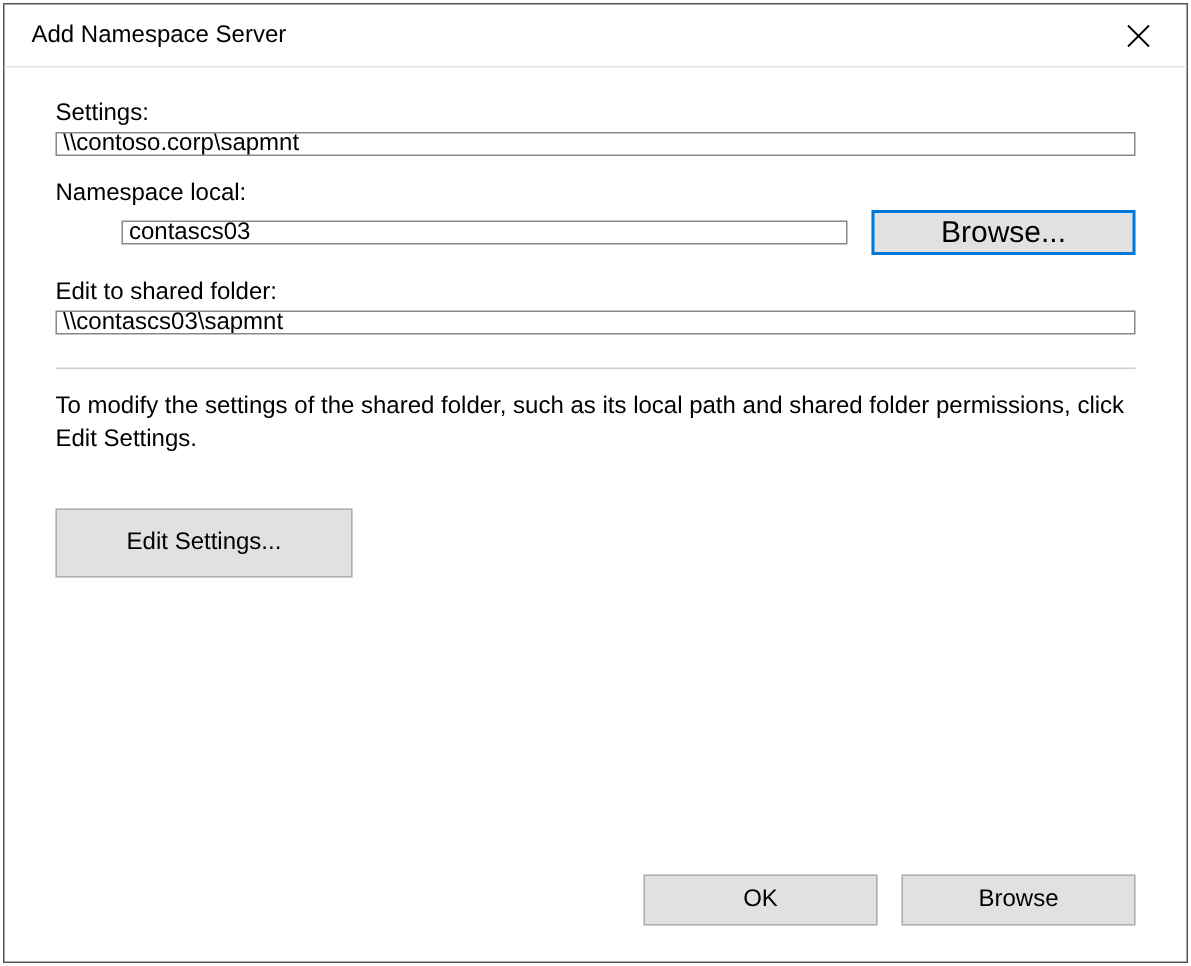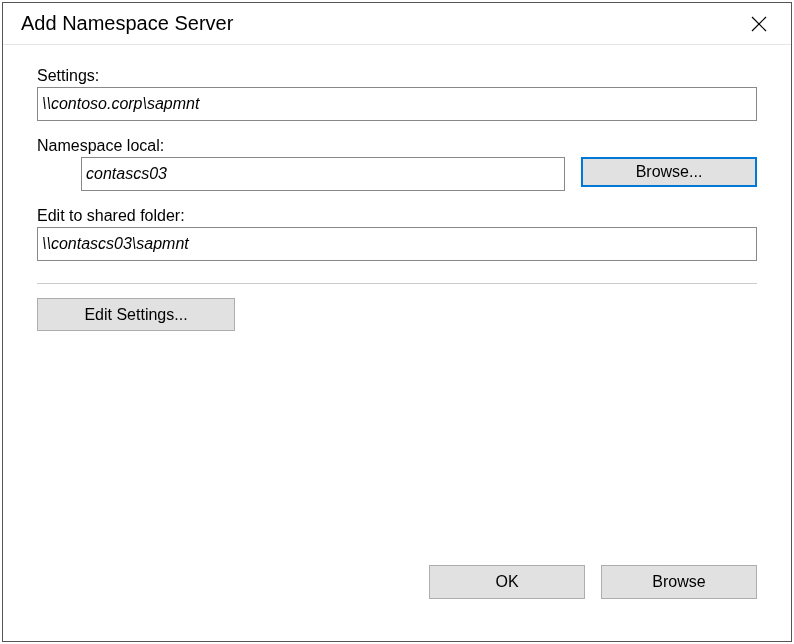--- a/index.html
+++ b/index.html
@@ -20,81 +20,80 @@
       flex-direction: column;
     }
     .titlebar {
       height: 42px;
       display: flex;
       align-items: center;
       justify-content: space-between;
       padding: 0 12px 0 18px;
       border-bottom: 1px solid #e5e5e5;
     }
-    .titlebar-title { font-size: 20px; }
+    .titlebar-title { font-size: 16px; }
     .close-btn {
       width: 40px;
       height: 40px;
       display: flex;
       align-items: center;
       justify-content: center;
       background: transparent;
       border: none;
     }
     .close-x svg { display: block; }
     .content {
       flex: 1;
       padding: 22px 34px 0 34px;
       position: relative;
     }
     .field-label { font-size: 16px; margin-bottom: 2px; }
     .field-input {
       width: 100%;
-      height: 34px;
+      height: 16px;
       border: 1px solid #888;
       background: #fff;
       font-size: 16px;
       padding: 1px 4px;
       font-family: inherit;
-      font-style: italic;
     }
     .field-group { margin-bottom: 16px; }
     .row-with-btn {
       display: flex;
       gap: 16px;
-      align-items: flex-start;
+      align-items: center;
       padding-left: 44px;
     }
     .row-with-btn .field-input { flex: 1; }
     .browse-btn {
       width: 176px;
       height: 30px;
       border: 2px solid #0078d7;
       background: #e1e1e1;
-      font-size: 16px;
+      font-size: 20px;
       font-family: inherit;
     }
     .divider {
       border: none;
       border-top: 1px solid #ccc;
       margin: 22px 0 14px 0;
     }
     .help-text { font-size: 16px; line-height: 1.35; margin-bottom: 36px; }
     .edit-btn {
       width: 198px;
-      height: 33px;
+      height: 46px;
       background: #e1e1e1;
       border: 1px solid #adadad;
       font-size: 16px;
       font-family: inherit;
     }
     .button-row {
       position: absolute;
       right: 34px;
-      bottom: 42px;
+      bottom: 24px;
       display: flex;
       gap: 16px;
       margin-top: 20px;
     }
     .dlg-btn {
       width: 156px;
       height: 34px;
       background: #e1e1e1;
       border: 1px solid #adadad;
       font-size: 16px;
@@ -132,20 +131,21 @@
       </div>
     </div>
 
     <div class="field-group">
       <div class="field-label">Edit to shared folder:</div>
       <input class="field-input" type="text" readonly="" value="\\contascs03\sapmnt" style="">
     </div>
 
     <hr class="divider">
 
+    <div class="help-text">To modify the settings of the shared folder, such as its local path and shared folder permissions, click Edit Settings.</div>
 
     <button class="edit-btn">Edit Settings...</button>
 
     <div class="button-row">
       <button class="dlg-btn">OK</button>
       <button class="dlg-btn">Browse</button>
     </div>
 
   </div>
 </div>

